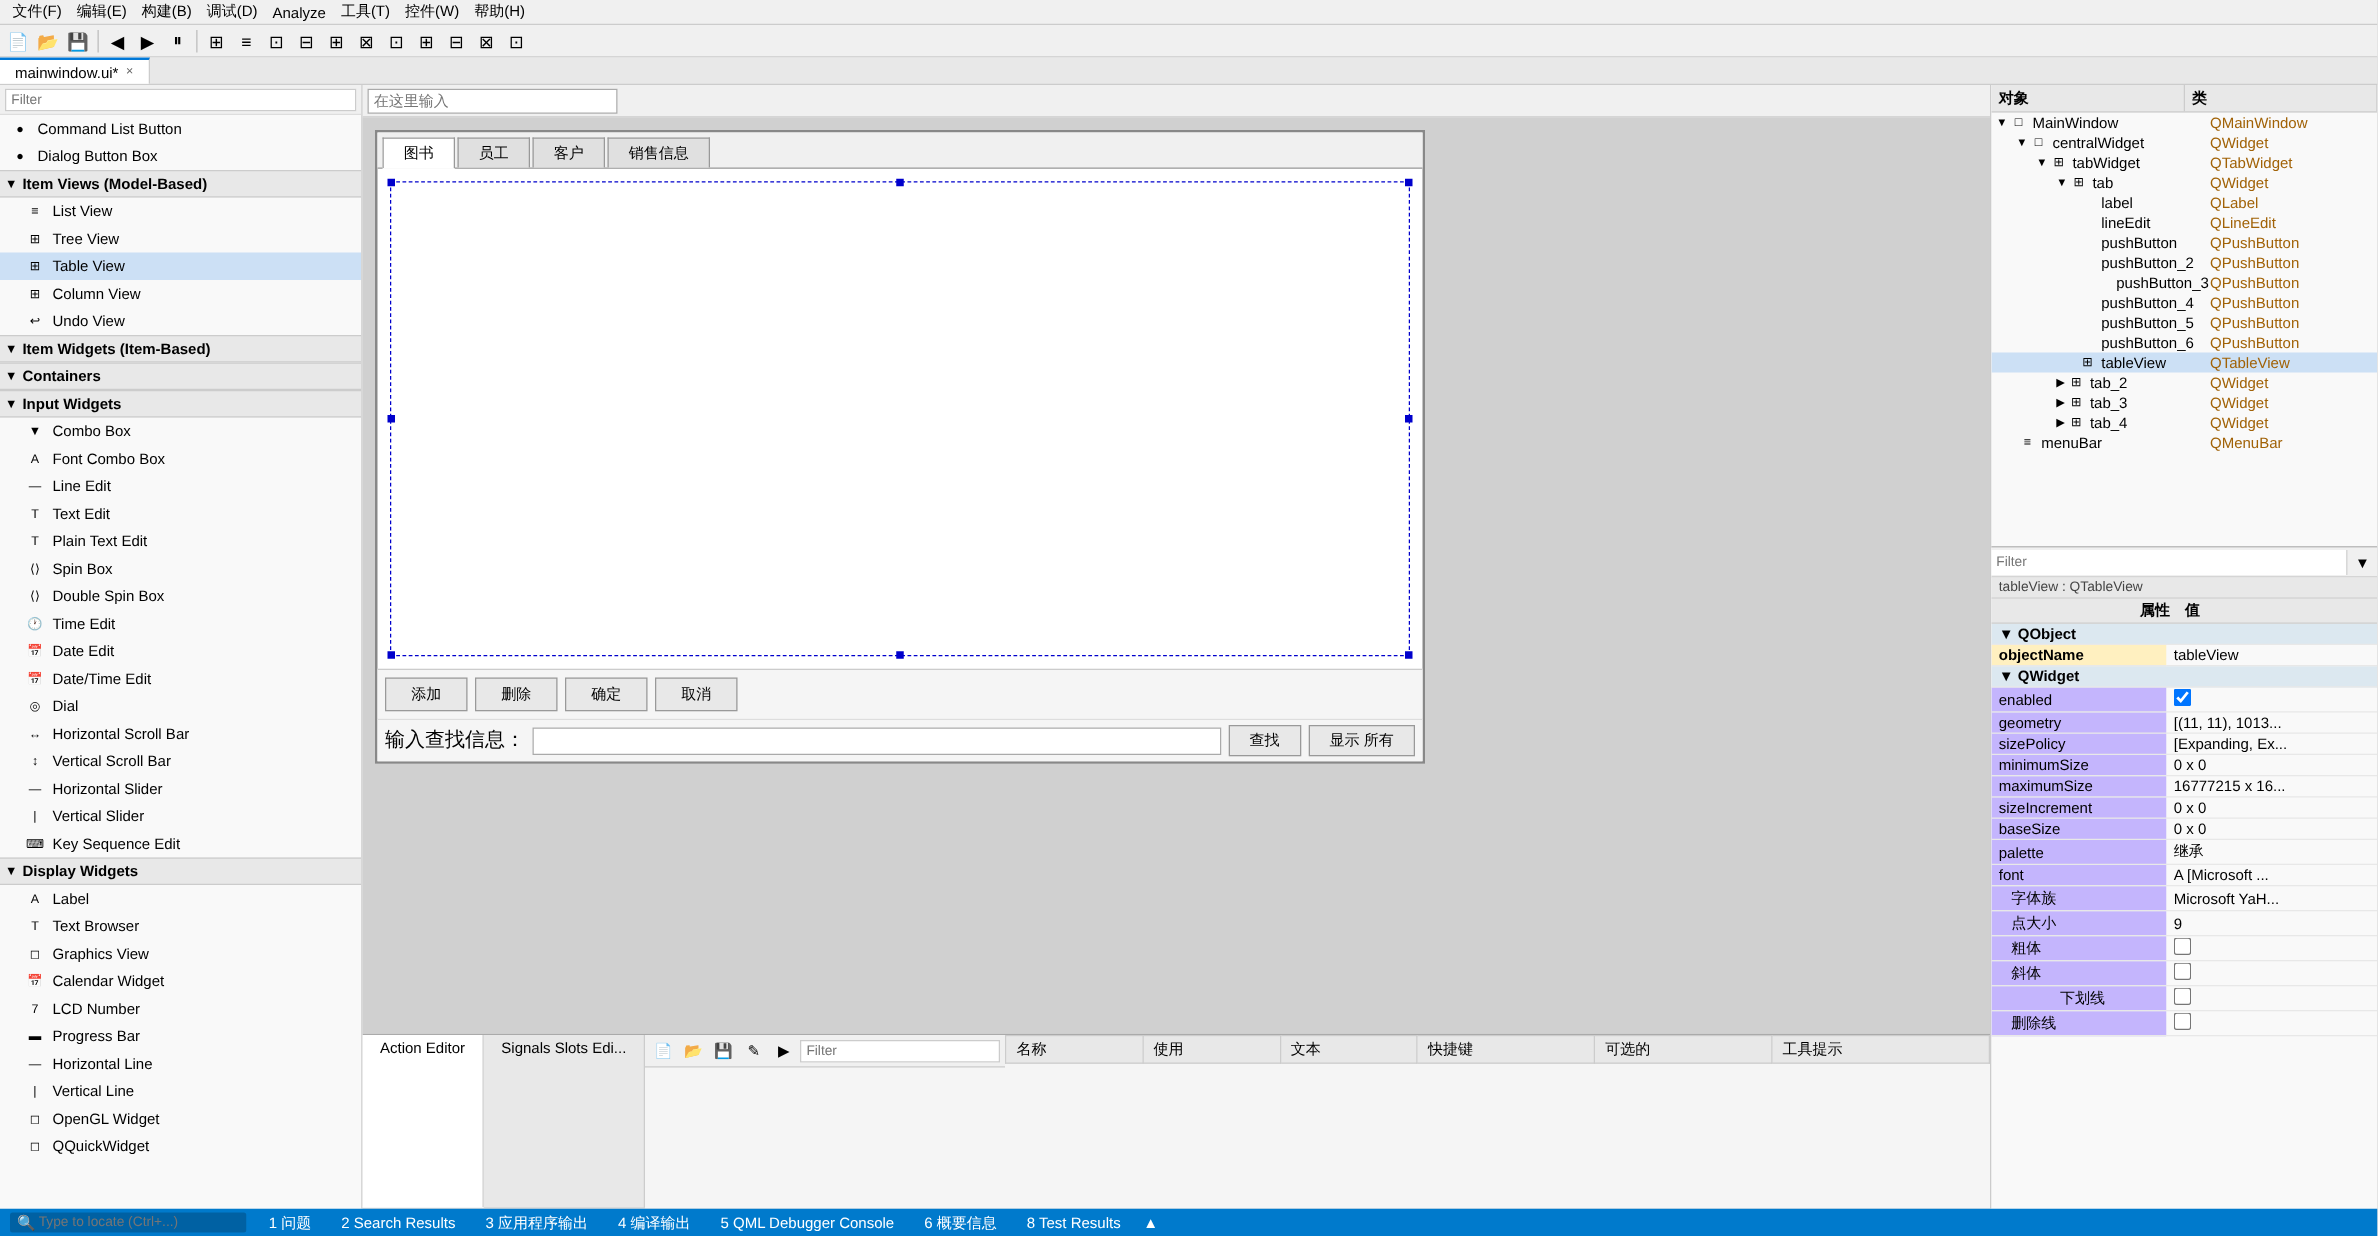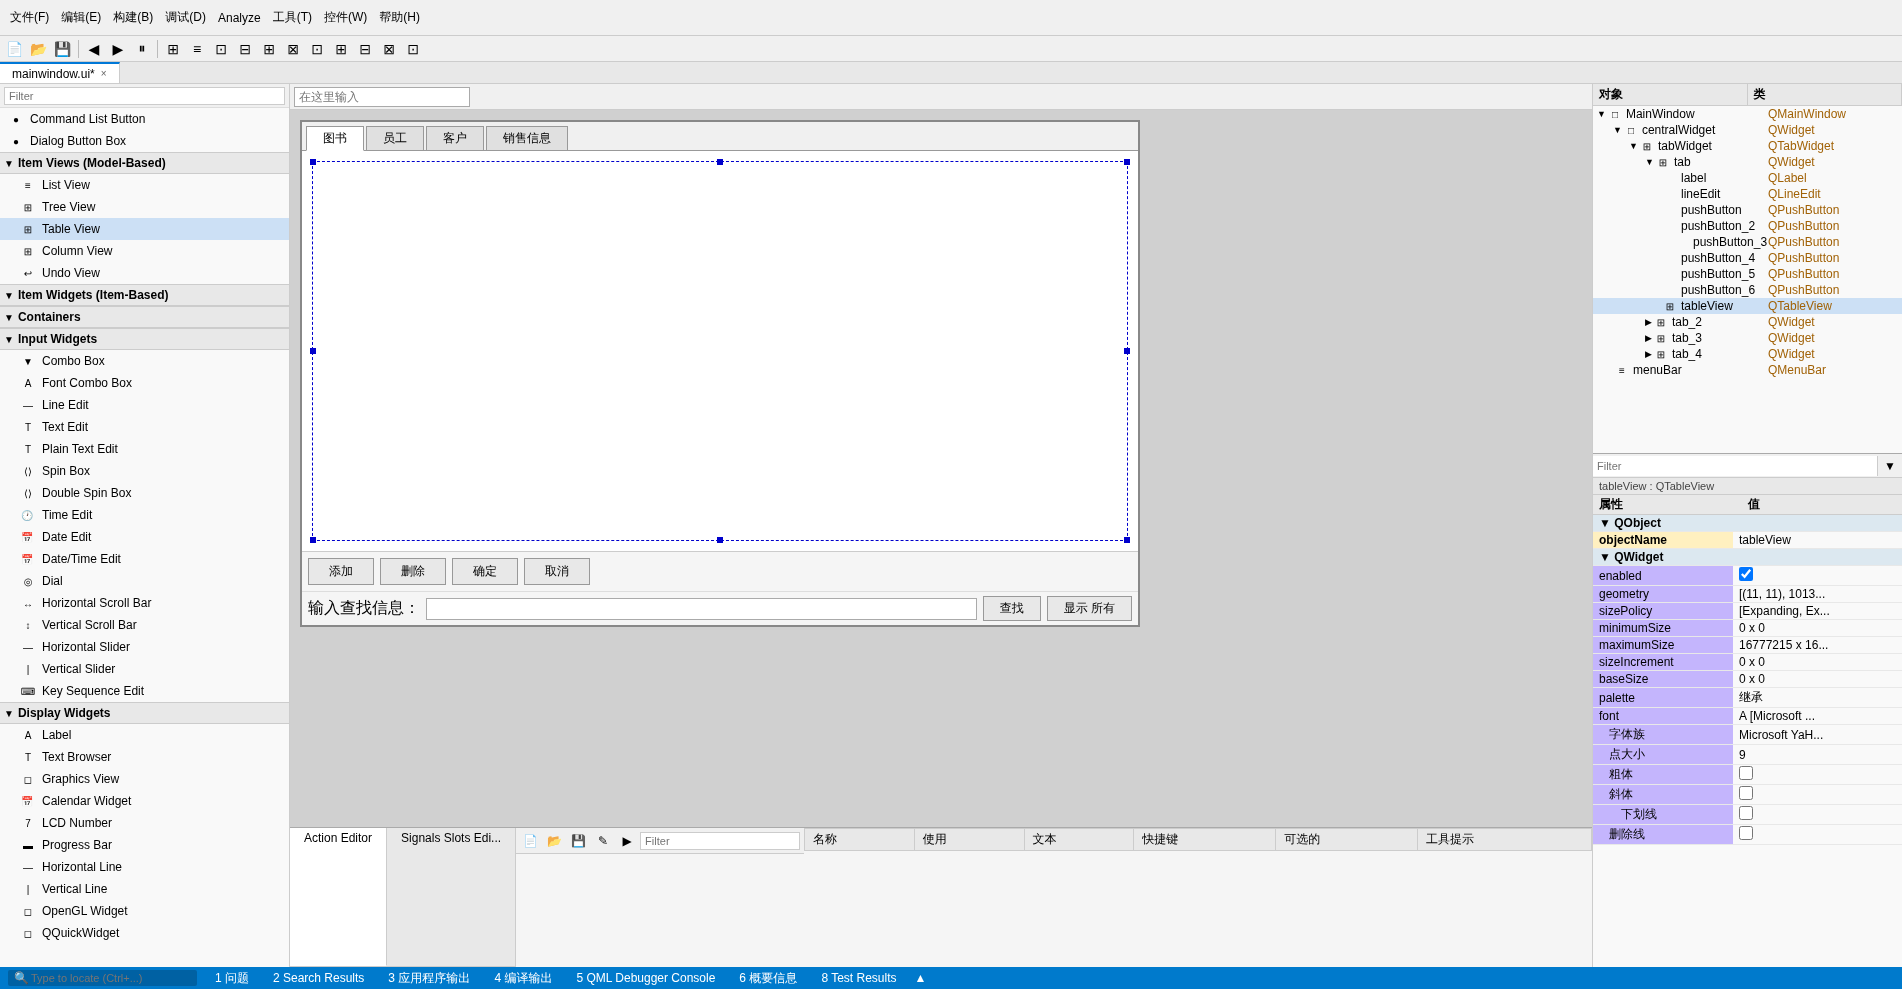--- a/index.html
+++ b/index.html
@@ -1,19 +1,19 @@
 <!DOCTYPE html>
 <html><head>
   <meta charset="utf-8">
   <style>
     * { box-sizing: border-box; margin: 0; padding: 0; font-family: 'Microsoft YaHei', Arial, sans-serif; font-size: 12px; }
     body { width: 1902px; height: 989px; overflow: hidden; background: #f0f0f0; display: flex; flex-direction: column; }
 
     
-    .menu-bar { height: 36px; background: #f0f0f0; display: flex; align-items: center; padding: 0 4px; border-bottom: 1px solid #ccc; flex-shrink: 0; }
+    .menu-bar { height: 20px; background: #f0f0f0; display: flex; align-items: center; padding: 0 4px; border-bottom: 1px solid #ccc; flex-shrink: 0; }
     .menu-bar span { padding: 0 6px; cursor: pointer; font-size: 12px; }
 
     
     .toolbar-row { height: 26px; background: #f0f0f0; display: flex; align-items: center; padding: 0 4px; border-bottom: 1px solid #ccc; flex-shrink: 0; gap: 2px; }
     .toolbar-btn { width: 22px; height: 22px; background: none; border: none; cursor: pointer; display: flex; align-items: center; justify-content: center; font-size: 14px; }
     .toolbar-sep { width: 1px; height: 18px; background: #bbb; margin: 0 2px; }
 
     
     .file-tab-row { height: 22px; background: #e8e8e8; display: flex; align-items: center; border-bottom: 1px solid #ccc; flex-shrink: 0; }
     .file-tab { height: 100%; padding: 0 12px; display: flex; align-items: center; gap: 6px; background: #ffffff; border-right: 1px solid #ccc; border-top: 2px solid #0078d7; font-size: 12px; }
@@ -30,21 +30,21 @@
     .sidebar-item { display: flex; align-items: center; padding: 2px 8px; cursor: pointer; height: 22px; }
     .sidebar-item.selected { background: #cce0f5; }
     .sidebar-item .icon { width: 16px; height: 16px; margin-right: 6px; display: inline-flex; align-items: center; justify-content: center; flex-shrink: 0; }
     .sidebar-category { display: flex; align-items: center; padding: 2px 4px; height: 22px; background: #e8e8e8; border-top: 1px solid #ccc; border-bottom: 1px solid #ccc; font-weight: bold; cursor: pointer; }
     .sidebar-category .arrow { margin-right: 4px; font-size: 10px; }
     .sidebar-indent { padding-left: 20px; }
 
     
     .center-area { flex: 1; display: flex; flex-direction: column; overflow: hidden; background: #d0d0d0; }
     .canvas-toolbar { height: 26px; background: #f0f0f0; border-bottom: 1px solid #ccc; display: flex; align-items: center; padding: 0 4px; flex-shrink: 0; }
-    .canvas-toolbar input { height: 20px; width: 176px; border: 1px solid #aaa; padding: 0 4px; font-size: 12px; }
+    .canvas-toolbar input { height: 20px; width: 200px; border: 1px solid #aaa; padding: 0 4px; font-size: 12px; }
     .canvas-container { flex: 1; overflow: auto; padding: 10px; display: flex; flex-direction: column; align-items: flex-start; }
 
     
     .widget-tabs { display: flex; border-bottom: 1px solid #999; background: #f0f0f0; padding: 4px 4px 0; }
     .widget-tab { padding: 3px 16px; border: 1px solid #999; border-bottom: none; background: #e0e0e0; cursor: pointer; font-size: 12px; margin-right: 2px; }
     .widget-tab.active { background: white; border-bottom: 1px solid white; margin-bottom: -1px; }
     .widget-content { padding: 10px; min-height: 380px; min-width: 800px; }
 
     
     .table-area { width: 100%; height: 380px; border: 1px dashed #0000cc; position: relative; }
@@ -509,21 +509,21 @@
         </div>
     </div>
 
     <div class="right-bottom">
       <div class="right-filter-row">
         <input type="text" class="right-filter-input" placeholder="Filter" style="">
         <button class="right-filter-btn">▼</button>
       </div>
       <div class="right-section-title">tableView : QTableView</div>
       <div style="display:flex;background:#e8e8e8;border-bottom:1px solid #ccc;">
-        <div style="flex:1;padding:1px 6px;font-weight:bold;font-size:12px;">属性</div>
+        <div style="flex:1;padding:1px 6px;font-weight:bold;font-size:12px;text-align:right;">属性</div>
         <div style="width:160px;padding:1px 6px;font-weight:bold;font-size:12px;">值</div>
       </div>
       <div style="overflow-y:auto;flex:1;">
         <table class="properties-table" id="properties-table">
           <tbody id="properties-tbody">
               <tr class="section-header">
                 <td colspan="2">▼ QObject</td>
               </tr>
               <tr class="highlighted">
                 <td style="">objectName</td>
@@ -578,21 +578,21 @@
               </tr>
               <tr>
                 <td style="padding-left:16px;">粗体</td>
                 <td><input type="checkbox" class="prop-checkbox" style=""></td>
               </tr>
               <tr>
                 <td style="padding-left:16px;">斜体</td>
                 <td><input type="checkbox" class="prop-checkbox" style=""></td>
               </tr>
               <tr>
-                <td style="padding-left:28px;">下划线</td>
+                <td style="padding-left:12px;text-align:center;">下划线</td>
                 <td><input type="checkbox" class="prop-checkbox" style=""></td>
               </tr>
               <tr>
                 <td style="padding-left:16px;">删除线</td>
                 <td><input type="checkbox" class="prop-checkbox" style=""></td>
               </tr>
             </tbody>
         </table>
       </div>
     </div>

